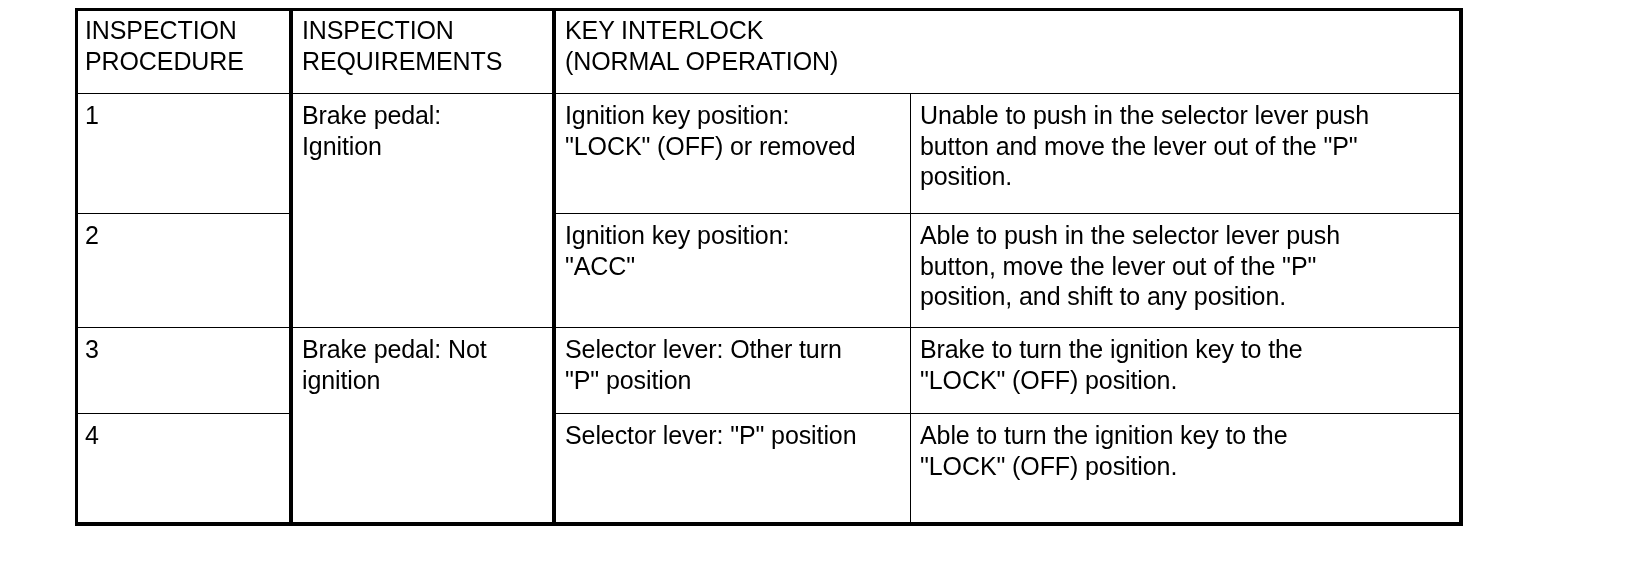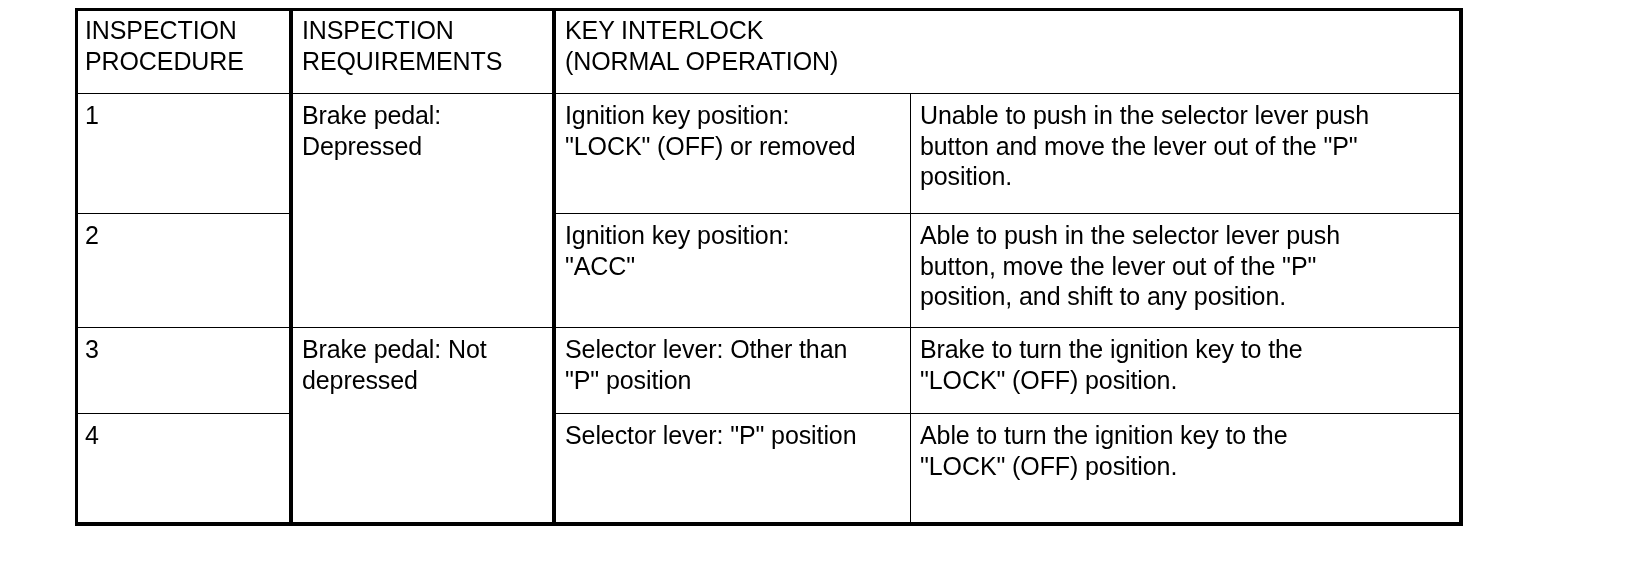--- a/index.html
+++ b/index.html
@@ -124,42 +124,42 @@
 PROCEDURE</td>
           <td class="th">INSPECTION
 REQUIREMENTS</td>
           <td class="th" colspan="2">KEY INTERLOCK
 (NORMAL OPERATION)</td>
         </tr>
 
         <tr class="r-1">
           <td class="proc-num">1</td>
           <td rowspan="2">Brake pedal:
-Depressed</td>
+Ignition</td>
           <td>Ignition key position:
 "LOCK" (OFF) or removed</td>
           <td>Unable to push in the selector lever push
 button and move the lever out of the "P"
 position.</td>
         </tr>
 
         <tr class="r-2">
           <td class="proc-num">2</td>
           <td>Ignition key position:
 "ACC"</td>
           <td>Able to push in the selector lever push
 button, move the lever out of the "P"
 position, and shift to any position.</td>
         </tr>
 
         <tr class="r-3">
           <td class="proc-num">3</td>
           <td rowspan="2">Brake pedal: Not
-depressed</td>
-          <td>Selector lever: Other than
+ignition</td>
+          <td>Selector lever: Other turn
 "P" position</td>
           <td>Brake to turn the ignition key to the
 "LOCK" (OFF) position.</td>
         </tr>
 
         <tr class="r-4">
           <td class="proc-num">4</td>
           <td>Selector lever: "P" position</td>
           <td>Able to turn the ignition key to the
 "LOCK" (OFF) position.</td>

